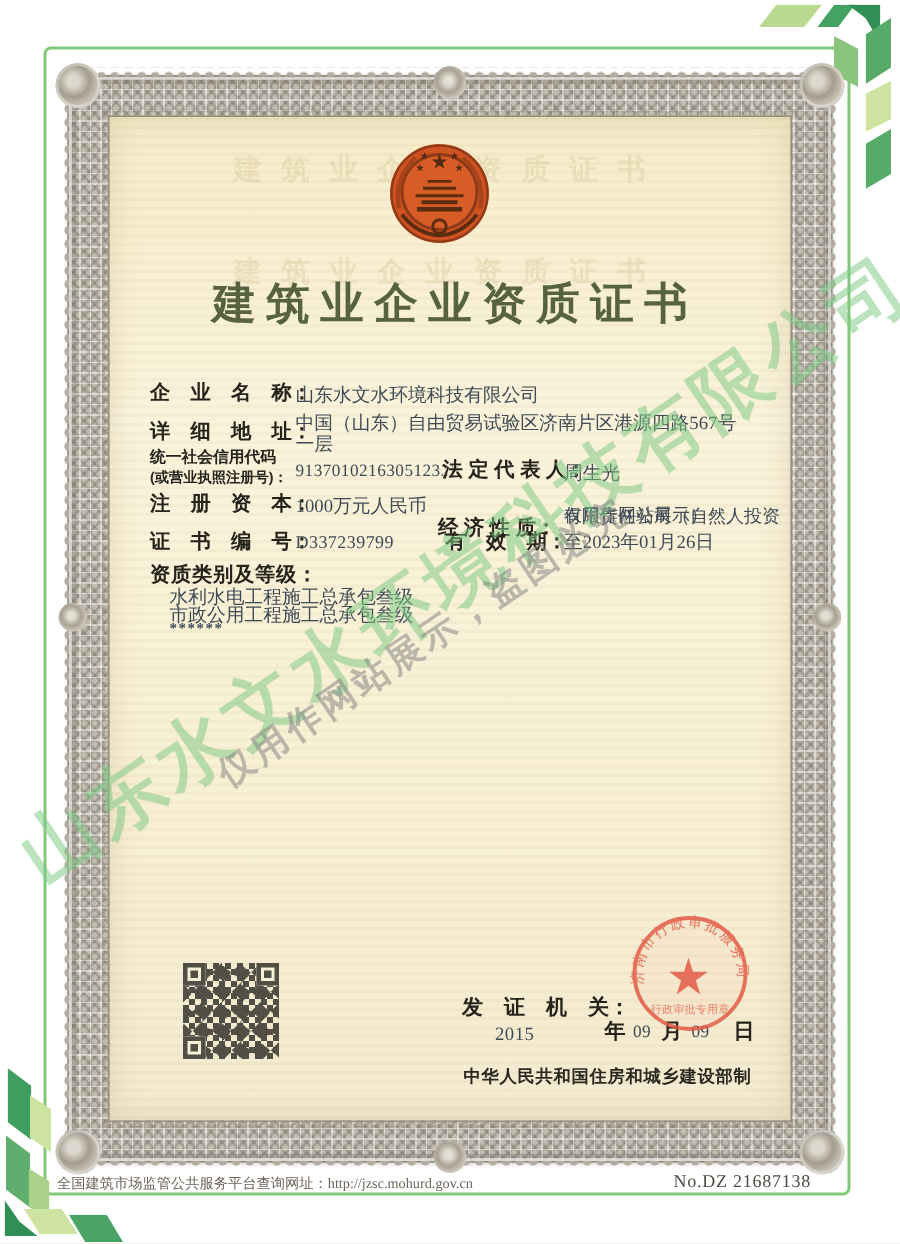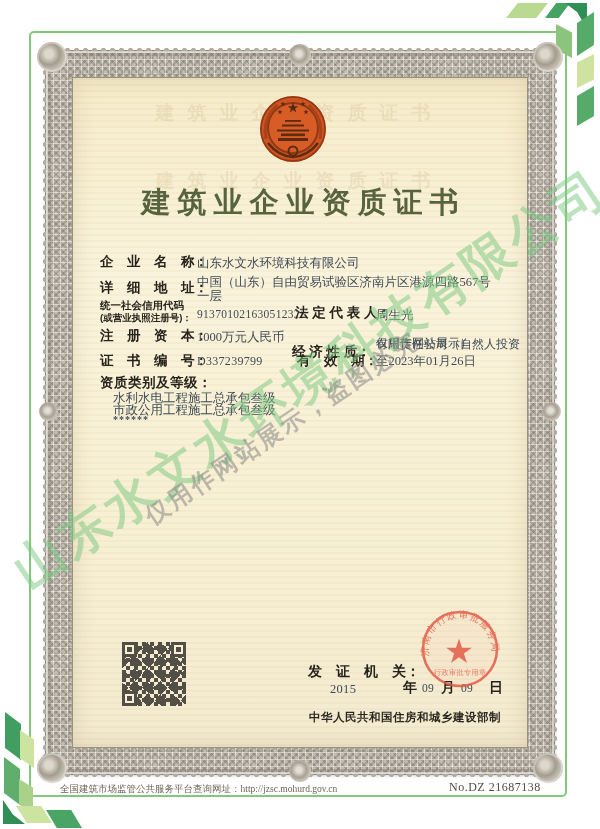--- a/index.html
+++ b/index.html
@@ -72,21 +72,21 @@
   .seal{position:absolute;left:418px;top:605px;width:84px;height:84px;opacity:.82;filter:blur(.3px);}
 
   .wm-green{position:absolute;left:-160px;top:346px;width:940px;text-align:center;z-index:50;
     font-size:50px;font-weight:bold;letter-spacing:4px;color:rgba(123,202,130,.52);
     transform:rotate(-34deg);white-space:nowrap;pointer-events:none;}
   .wm-gray{position:absolute;left:32px;top:412px;width:500px;text-align:center;z-index:51;
     font-size:24px;font-weight:bold;letter-spacing:3px;color:rgba(134,134,134,.55);
     transform:rotate(-34deg);white-space:nowrap;pointer-events:none;}
 
   .footer-query{position:absolute;left:38px;top:783px;font-family:"Liberation Serif", serif;
-    font-size:9.5px;color:#6e6459;margin-left:22px;}
+    font-size:9.5px;color:#6e6459;}
   .footer-serial{position:absolute;left:449px;top:780px;font-family:Liberation Serif, serif;
     font-size:12px;letter-spacing:.5px;color:#4f4b43;}
 </style>
 </head>
 <body>
 
 <div class="page">
 
   <div class="green-border"></div>
 

